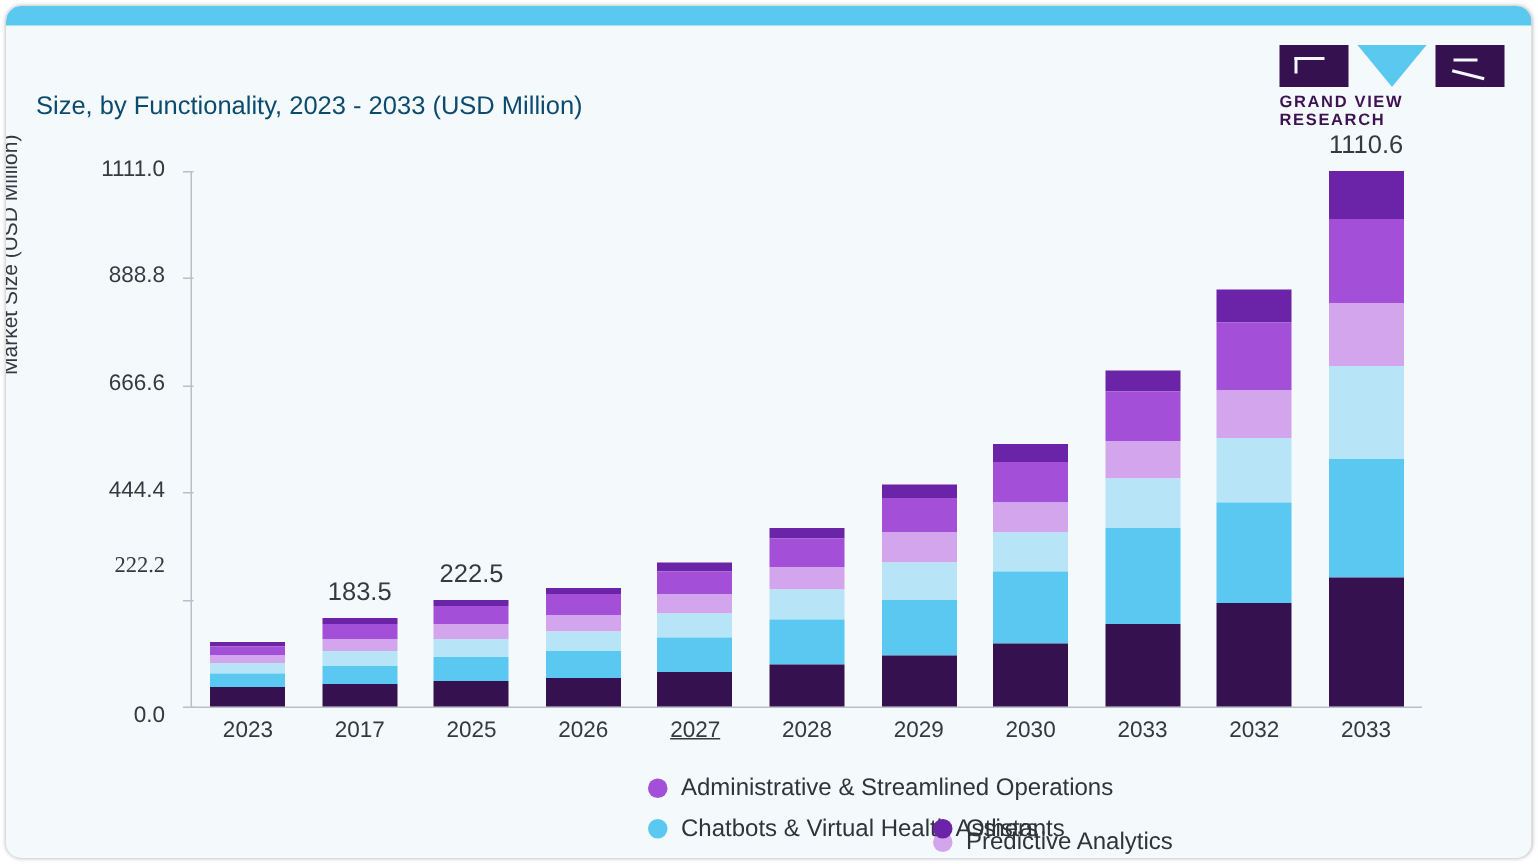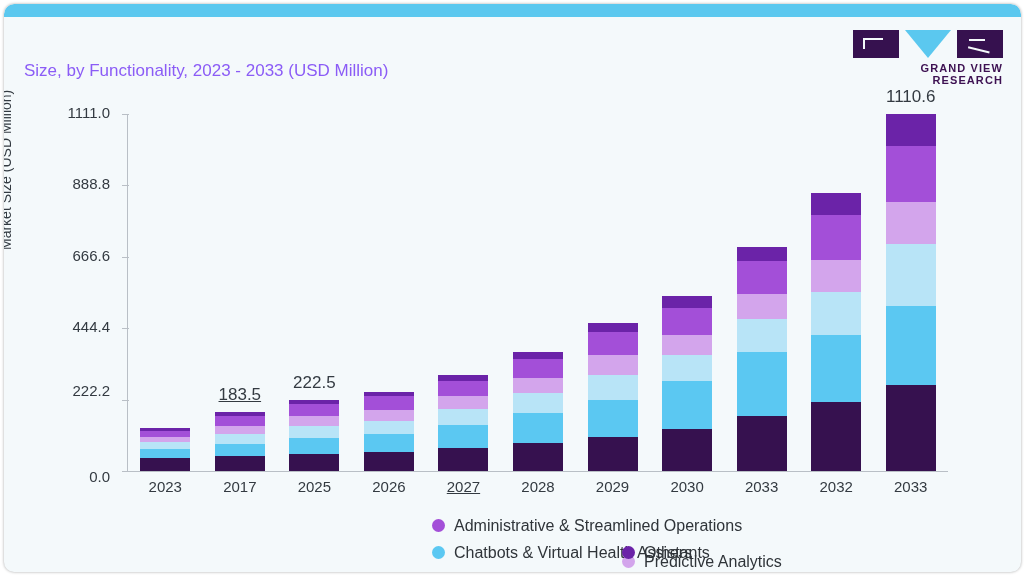--- a/index.html
+++ b/index.html
@@ -22,41 +22,41 @@
     border-top-left-radius:10px;border-top-right-radius:10px;
   }
   
   #title{
     position:absolute;left:20px;top:24px;
     font-size:26px;font-weight:bold;color:#3d1152;
     letter-spacing:-0.2px;white-space:nowrap;
   }
   #subtitle{
     position:absolute;left:20px;top:57px;
-    font-size:17px;color:#8b5cf6;white-space:nowrap;
+    font-size:17px;color:#0c4a6e;white-space:nowrap;
   }
   
   #logo{position:absolute;right:18px;top:26px;width:150px;height:48px;}
   #logo .marks{position:relative;height:28px;}
   #logo .blk{position:absolute;top:0;width:46px;height:28px;background:#36114f;}
   #logo .blk.l{left:0;}
   #logo .blk.r{left:104px;}
   #logo .tri{
     position:absolute;left:52px;top:0;width:0;height:0;
     border-left:23px solid transparent;border-right:23px solid transparent;
     border-top:28px solid #5bc8ef;
   }
   #logo .gcut{position:absolute;left:10px;top:8px;width:18px;height:9px;
               border-left:2px solid #f4f9fb;border-top:2px solid #f4f9fb;}
   #logo .rcut{position:absolute;left:116px;top:9px;width:22px;height:10px;
               border-bottom:2px solid #f4f9fb;transform:rotate(14deg);}
   #logo .rcut2{position:absolute;left:116px;top:9px;width:16px;height:0;
                border-top:2px solid #f4f9fb;}
   #logo .wordmark{
-    position:absolute;left:0;top:32px;width:150px;text-align:right;
+    position:absolute;left:0;top:32px;width:150px;text-align:left;
     font-size:11px;font-weight:bold;color:#3d1152;letter-spacing:1.1px;
   }
   
   #plot{position:absolute;left:124px;top:110px;width:820px;height:357px;}
   #yaxisline{position:absolute;left:123px;top:110px;width:1px;height:357px;background:#b9bfc6;}
   #xaxisline{position:absolute;left:123px;top:467px;width:821px;height:1px;background:#b9bfc6;}
   #ylabels{position:absolute;left:0;top:0;width:118px;height:576px;}
   #ylabels .yl{position:absolute;right:12px;font-size:15px;color:#333a41;white-space:nowrap;}
   #ytitle{
     position:absolute;left:-6px;top:246px;
@@ -99,21 +99,21 @@
       <div class="rcut"></div>
       <div class="rcut2"></div>
     </div>
     <div class="wordmark">GRAND VIEW RESEARCH</div>
   </div>
 
   <div id="ytitle">Market Size (USD Million)</div>
 
   <div id="ylabels">
       <div class="yl" style="top: 464px;">0.0</div>
-      <div class="yl" style="top: 378px;">222.2</div>
+      <div class="yl" style="top: 365px; font-family: Liberation Serif, serif;">222.2</div>
       <div class="yl" style="top: 314.2px;">444.4</div>
       <div class="yl" style="top: 242.8px;">666.6</div>
       <div class="yl" style="top: 171.4px; text-align: right;">888.8</div>
       <div class="yl" style="top: 100px;">1111.0</div>
     </div>
   <div id="yaxisline"></div>
   <div id="xaxisline"></div>
 
   <div id="plot">
       <div class="bar" style="left: 12.2727px;">
@@ -229,21 +229,21 @@
       </div>
   </div>
 
 <div style="position: absolute; left: 118px; top: 467px; width: 7px; height: 1px; background: rgb(185, 191, 198);"></div>
     <div style="position: absolute; left: 118px; top: 396px; width: 7px; height: 1px; background: rgb(185, 191, 198);"></div>
     <div style="position: absolute; left: 118px; top: 324px; width: 7px; height: 1px; background: rgb(185, 191, 198);"></div>
     <div style="position: absolute; left: 118px; top: 253px; width: 7px; height: 1px; background: rgb(185, 191, 198);"></div>
     <div style="position: absolute; left: 118px; top: 181px; width: 7px; height: 1px; background: rgb(185, 191, 198);"></div>
     <div style="position: absolute; left: 118px; top: 110px; width: 7px; height: 1px; background: rgb(185, 191, 198);"></div>
     <div class="xlab" style="left: 116.273px;">2023</div>
-    <div class="barlabel" style="left: 190.818px; top: 381.036px; text-decoration: underline;">183.5</div>
+    <div class="barlabel" style="left: 190.818px; top: 381.036px;">183.5</div>
     <div class="xlab" style="left: 190.818px;">2017</div>
     <div class="barlabel" style="left: 265.364px; top: 368.504px;">222.5</div>
     <div class="xlab" style="left: 265.364px;">2025</div>
     <div class="xlab" style="left: 339.909px;">2026</div>
     <div class="xlab" style="left: 414.455px; text-decoration: underline;">2027</div>
     <div class="xlab" style="left: 489px;">2028</div>
     <div class="xlab" style="left: 563.545px;">2029</div>
     <div class="xlab" style="left: 638.091px;">2030</div>
     <div class="xlab" style="left: 712.636px;">2033</div>
     <div class="xlab" style="left: 787.182px;">2032</div>

